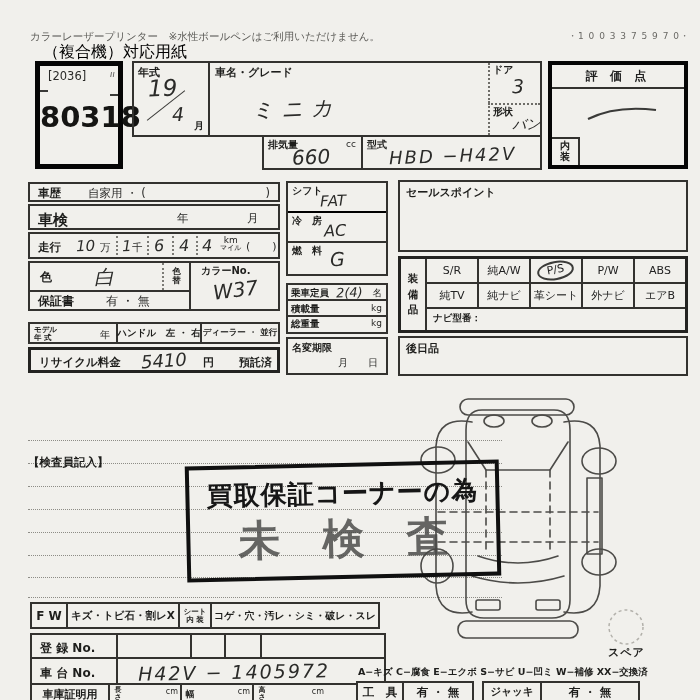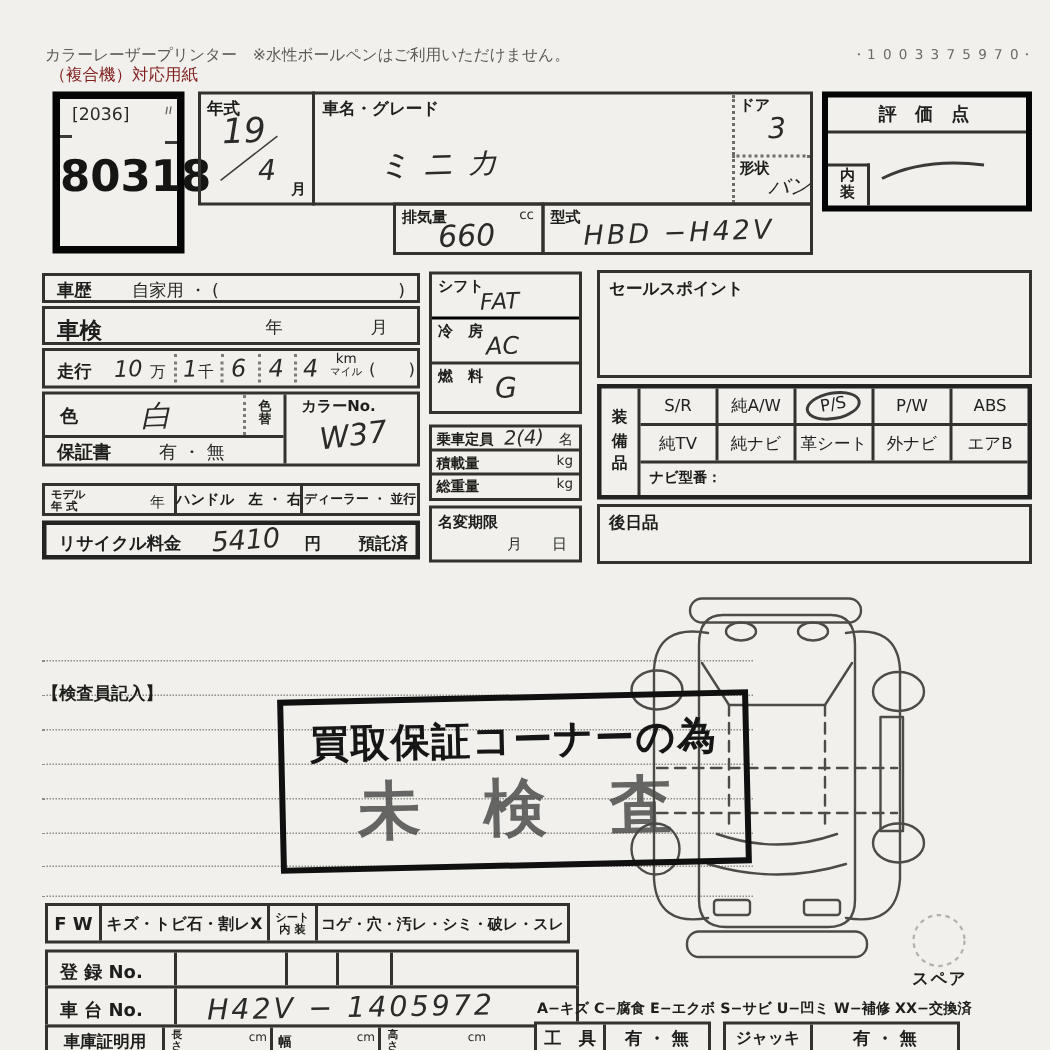--- a/index.html
+++ b/index.html
@@ -27,21 +27,21 @@
   .eqcell:last-child{border-right:none}
 </style>
 </head>
 <body>
 
 <div class="sheet">
 
 
   <div class="abs txt" style="left:30px;top:30px;font-size:10.5px;color:#5b5a56">カラーレーザープリンター　※水性ボールペンはご利用いただけません。</div>
   <div class="abs txt" style="left:568px;top:30px;font-size:9px;color:#6a6965;letter-spacing:1px">・1 0 0 3 3 7 5 9 7 0・</div>
-  <div class="abs txt" style="left:33px;top:42px;font-size:11px;color:#7f1d1d">（複合機）対応用紙</div>
+  <div class="abs txt" style="left:43px;top:42px;font-size:16px;color:#000000">（複合機）対応用紙</div>
 
   <div class="abs" style="left:35px;top:61px;width:88px;height:108px;border:5px solid #050505">
     <div class="abs txt" style="left:8px;top:3px;font-size:11.5px">[2036]</div>
     <div class="abs hw" style="right:3px;top:3px;font-size:9px;color:#555">ıı</div>
     <div class="abs" style="left:0;top:24px;width:8px;border-top:2px solid #3a3a38"></div>
     <div class="abs" style="right:0;top:28px;width:8px;border-top:2px solid #3a3a38"></div>
     <div class="abs" style="left:0;right:0;top:34px;text-align:center;font-size:29px;font-weight:bold;color:#151513">80318</div>
   </div>
 
   <div class="bx" style="left:132px;top:61px;width:78px;height:76px">
@@ -69,21 +69,21 @@
   <div class="bx" style="left:262px;top:135px;width:101px;height:35px">
     <span class="abs lbl" style="left:4px;top:1px;font-size:10px">排気量</span>
     <span class="abs txt" style="right:5px;top:2px;font-size:9px">cc</span>
     <span class="abs hw" style="left:28px;top:8px;font-size:20px">660</span>
   </div>
   <div class="bx" style="left:361px;top:135px;width:181px;height:35px">
     <span class="abs lbl" style="left:4px;top:1px;font-size:10px">型式</span>
     <span class="abs hw" style="left:26px;top:8px;font-size:18px;letter-spacing:2px">HBD −H42V</span>
   </div>
 
-  <div class="abs" style="left:548px;top:61px;width:140px;height:80px;border:4px solid #050505">
+  <div class="abs" style="left:548px;top:61px;width:140px;height:108px;border:4px solid #050505">
     <div style="height:24px;border-bottom:2px solid #33322f;display:flex;align-items:center;justify-content:center;font-size:12px;font-weight:bold;letter-spacing:4px">評 価 点</div>
     <svg class="abs" style="left:30px;top:34px" width="80" height="26" viewBox="0 0 80 26">
       <path d="M6,20 Q34,6 74,11" fill="none" stroke="#3a3a38" stroke-width="2"></path>
     </svg>
     <div class="abs" style="left:0;bottom:0;width:28px;height:28px;border-top:2px solid #33322f;border-right:2px solid #33322f">
       <div class="vstack lbl" style="font-size:10px;padding-top:2px">
         <span>内</span>
         <span>装</span>
       </div>
     </div>

